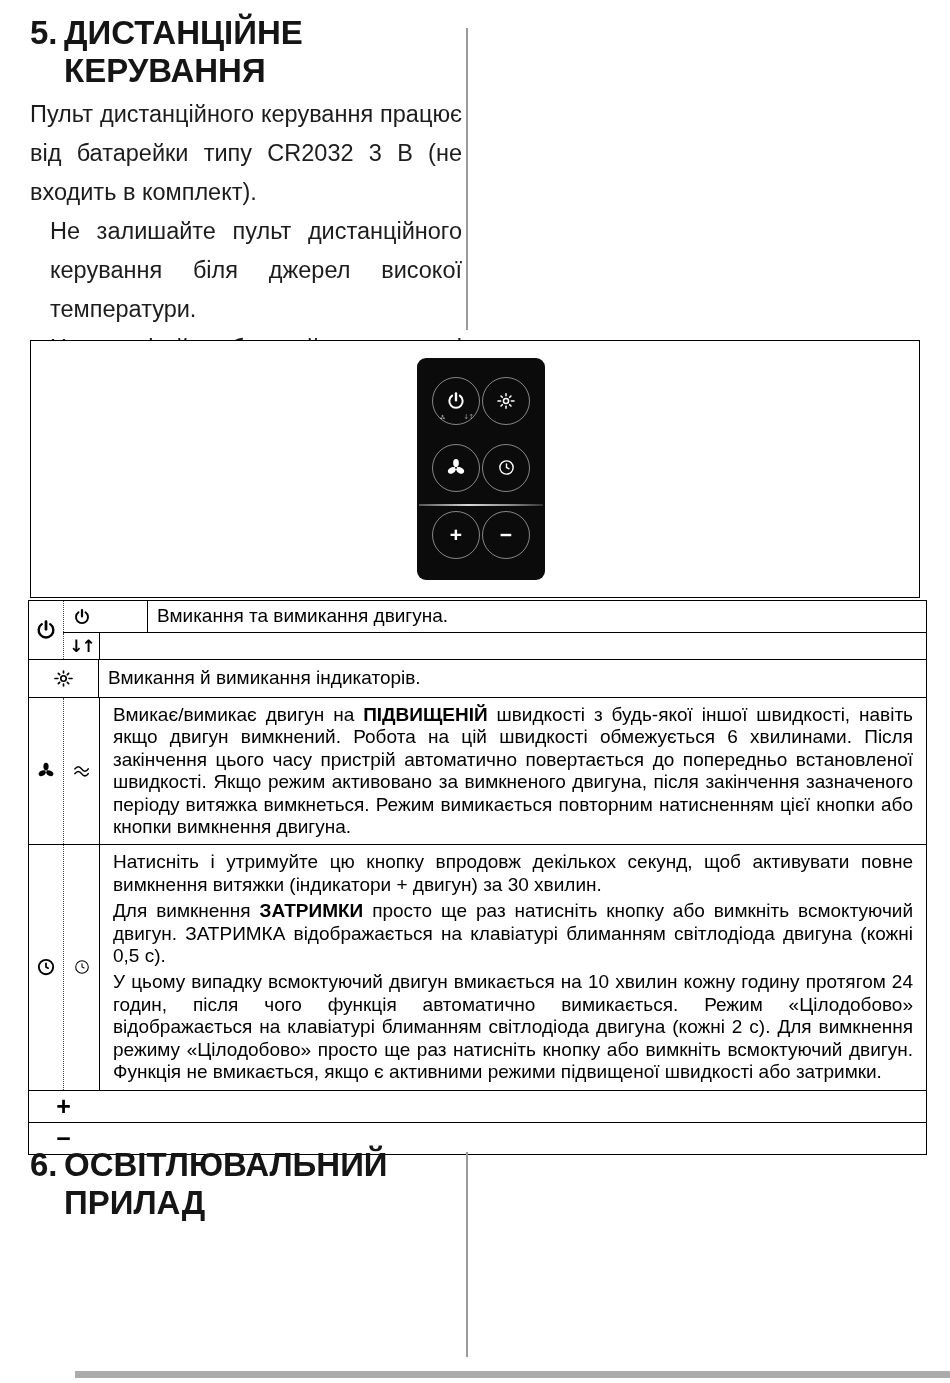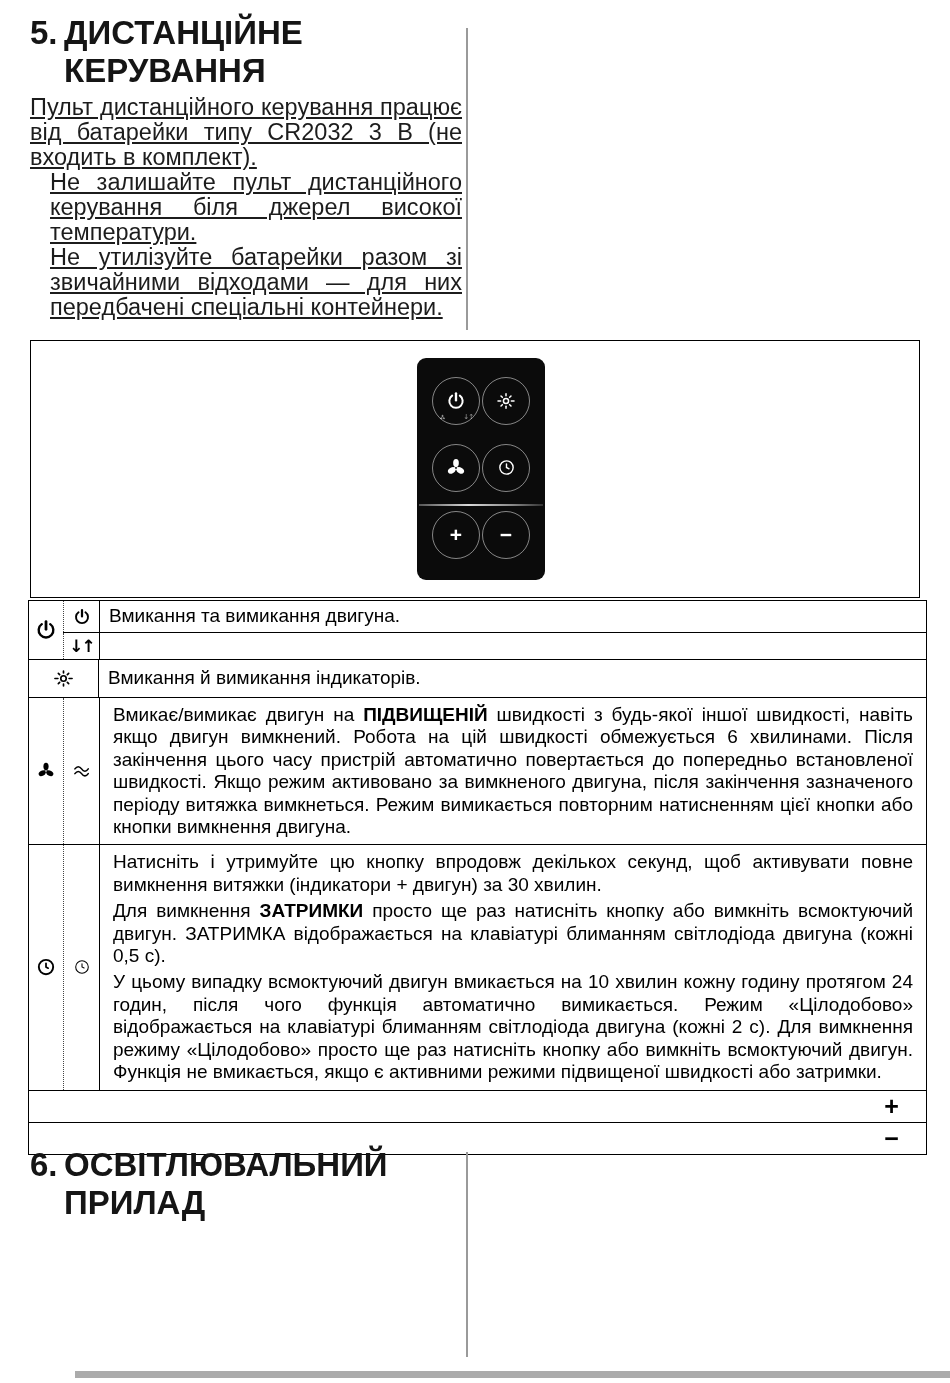--- a/index.html
+++ b/index.html
@@ -12,21 +12,21 @@
 
   
   .col-left { position:absolute; left:30px; width:432px; }
   .col-top { top:14px; }
   .col-bottom { top:1146px; }
 
   h2.sec { display:flex; margin:0 0 5px 0; font-size:33px; line-height:38px; font-weight:bold; color:#151515; }
   h2.sec .num { flex:0 0 34px; }
   h2.sec .ttl { flex:1; }
 
-  .para { margin:0; font-size:23.5px; line-height:25px; text-align:justify; color:#1c1c1c;text-decoration:underline; }
+  .para { margin:0; font-size:23.5px; line-height:39px; text-align:justify; color:#1c1c1c; }
   .para.indent { margin-left:20px; }
 
   .vdivider { position:absolute; left:466px; width:2px; background:#9a9a9a; }
   .vd-top { top:28px; height:302px; }
   .vd-bottom { top:1152px; height:205px; }
 
   
   .remote-frame { position:absolute; left:30px; top:340px; width:888px; height:256px;
                   border:1.5px solid #000; background:#fff; }
   .remote { position:absolute; left:50%; top:17px; margin-left:-58px; width:128px; height:222px;
@@ -40,32 +40,32 @@
   .remote-sep { position:absolute; left:2px; right:2px; top:146px; height:2px;
                 background:linear-gradient(90deg,#555 0%,#d9d9d9 40%,#8a8a8a 75%,#333 100%); }
   .mini { position:absolute; bottom:3px; color:rgba(255,255,255,0.55); font-size:7px; line-height:1; }
   .mini.l { left:6px; }
   .mini.r { right:6px; font-family:"DejaVu Sans",sans-serif; letter-spacing:-1px; }
 
   
   .ctable { position:absolute; left:28px; top:600px; width:899px;
             border:1.5px solid #000; font-size:19px; color:#000; box-sizing:border-box; }
   .trow { display:flex; align-items:stretch; }
-  .trow + .trow { border-top:1.5px solid #000;justify-content:flex-end; }
+  .trow + .trow { border-top:1.5px solid #000; }
   .icell { flex:0 0 34px; display:flex; align-items:center; justify-content:center; }
   .icell.second { flex:0 0 35px; border-left:1.5px dotted #444; }
   .icell.wide { flex:0 0 69px; }
   .tcell { flex:1; border-left:1.5px solid #000; padding:2px 9px; text-align:justify;
            line-height:22.4px; }
   .tcell.vc { display:flex; align-items:center; padding-top:0; padding-bottom:0; }
   .tcell p { margin:4px; }
   .rcol { flex:1; display:flex; flex-direction:column; }
   .subrow { display:flex; align-items:stretch; }
   .subrow.topline { border-top:1.5px solid #000; }
-  .h31 { height:31px; } .h26 { height:26px; } .h37 { height:37px; }
+  .h31 { height:31px;gap:48px; } .h26 { height:26px; } .h37 { height:37px; }
   .arrows { font-family:"DejaVu Sans",sans-serif; font-size:17px; font-weight:bold; letter-spacing:-2px; }
   .pm { font-size:25px; font-weight:900; line-height:1; }
 
   .footer-bar { position:absolute; left:75px; top:1371px; width:875px; height:7px; background:#ababab; }
 
   svg.ic { display:block; }
 </style>
 </head>
 <body>
 

